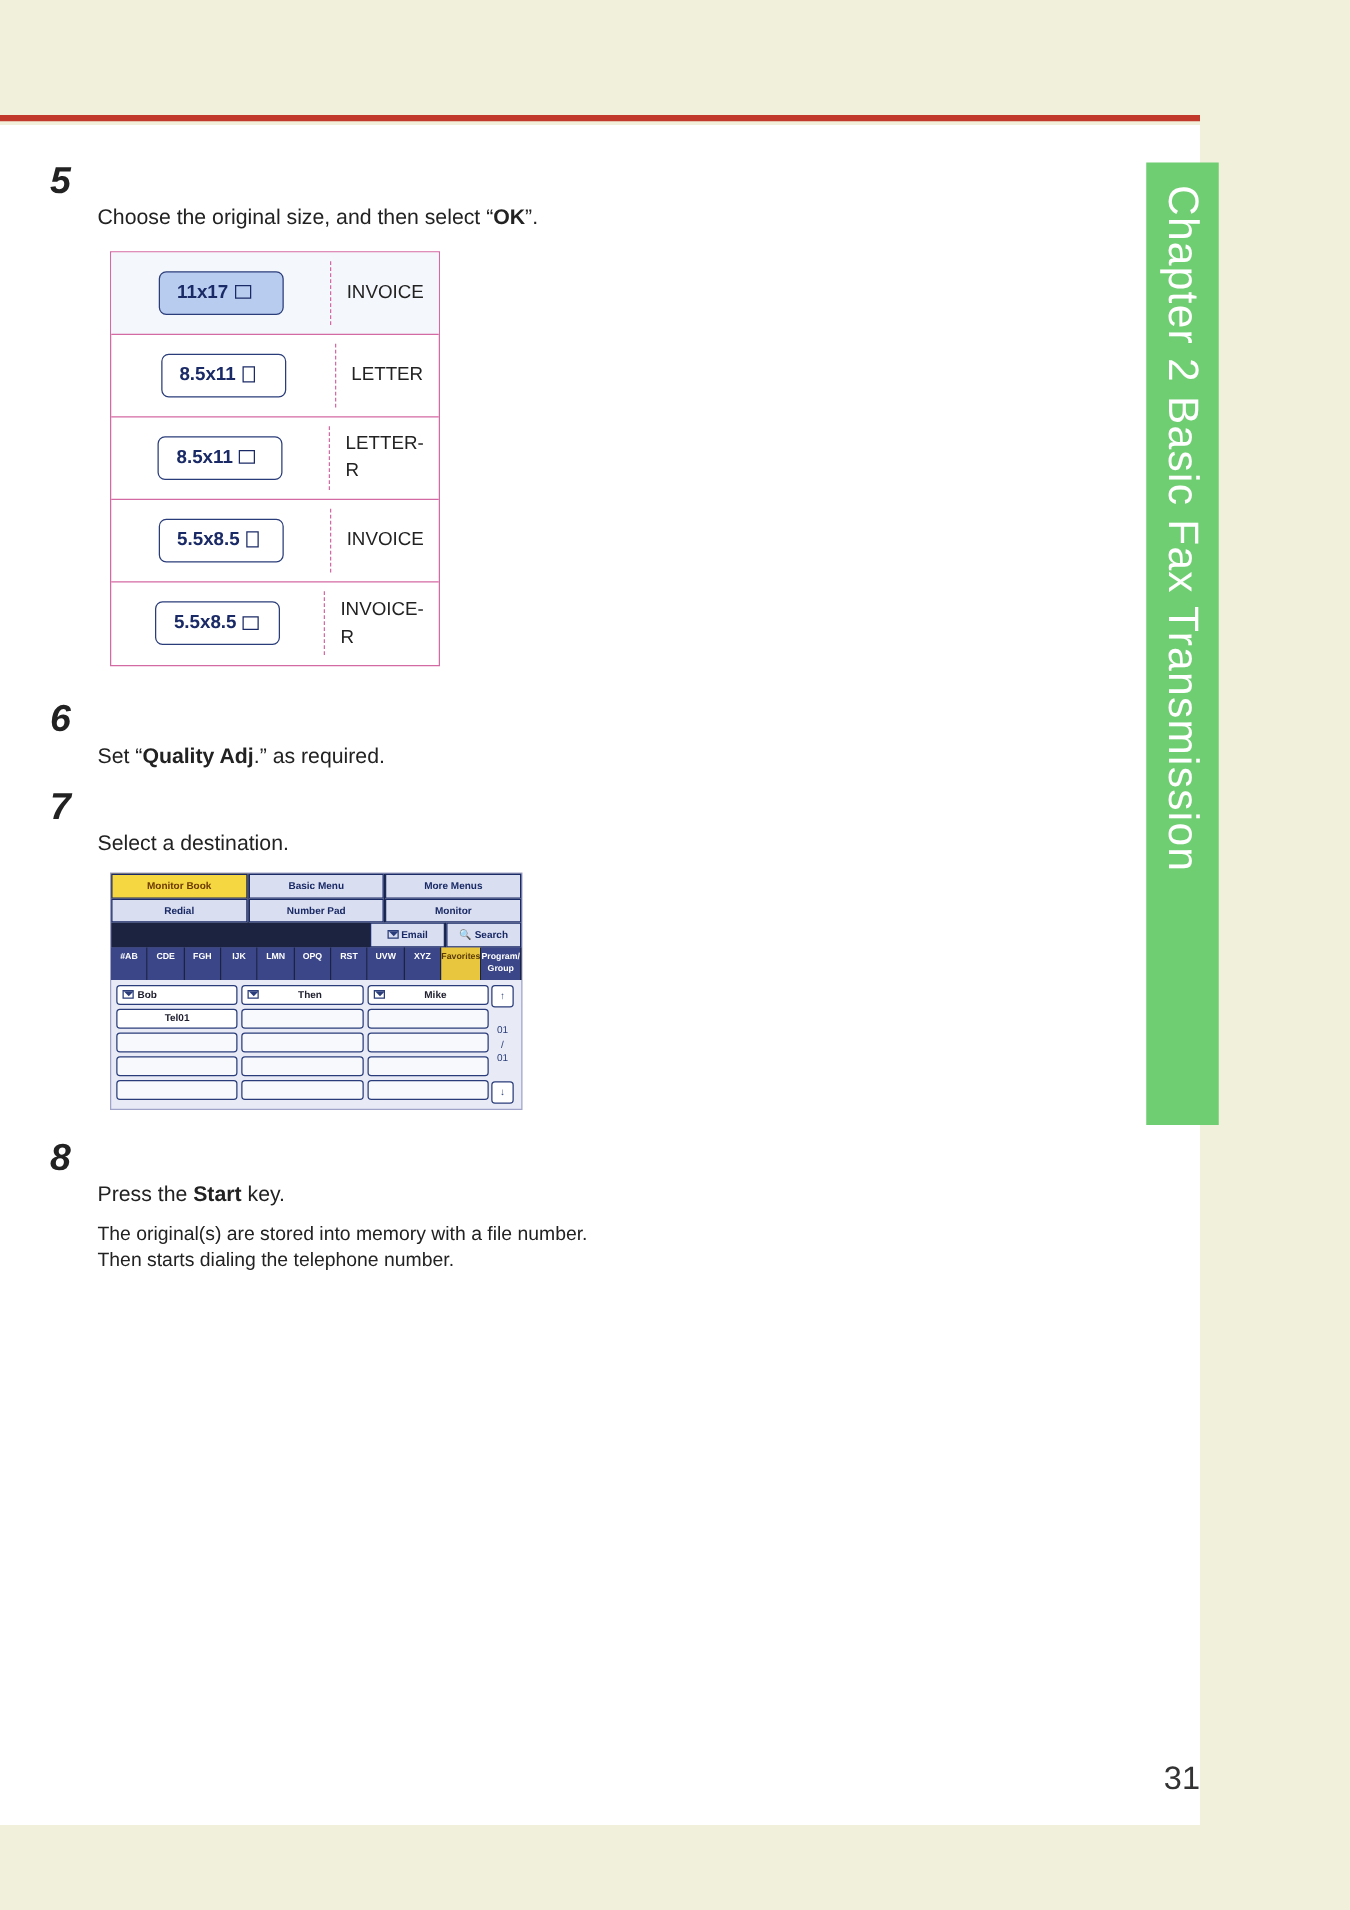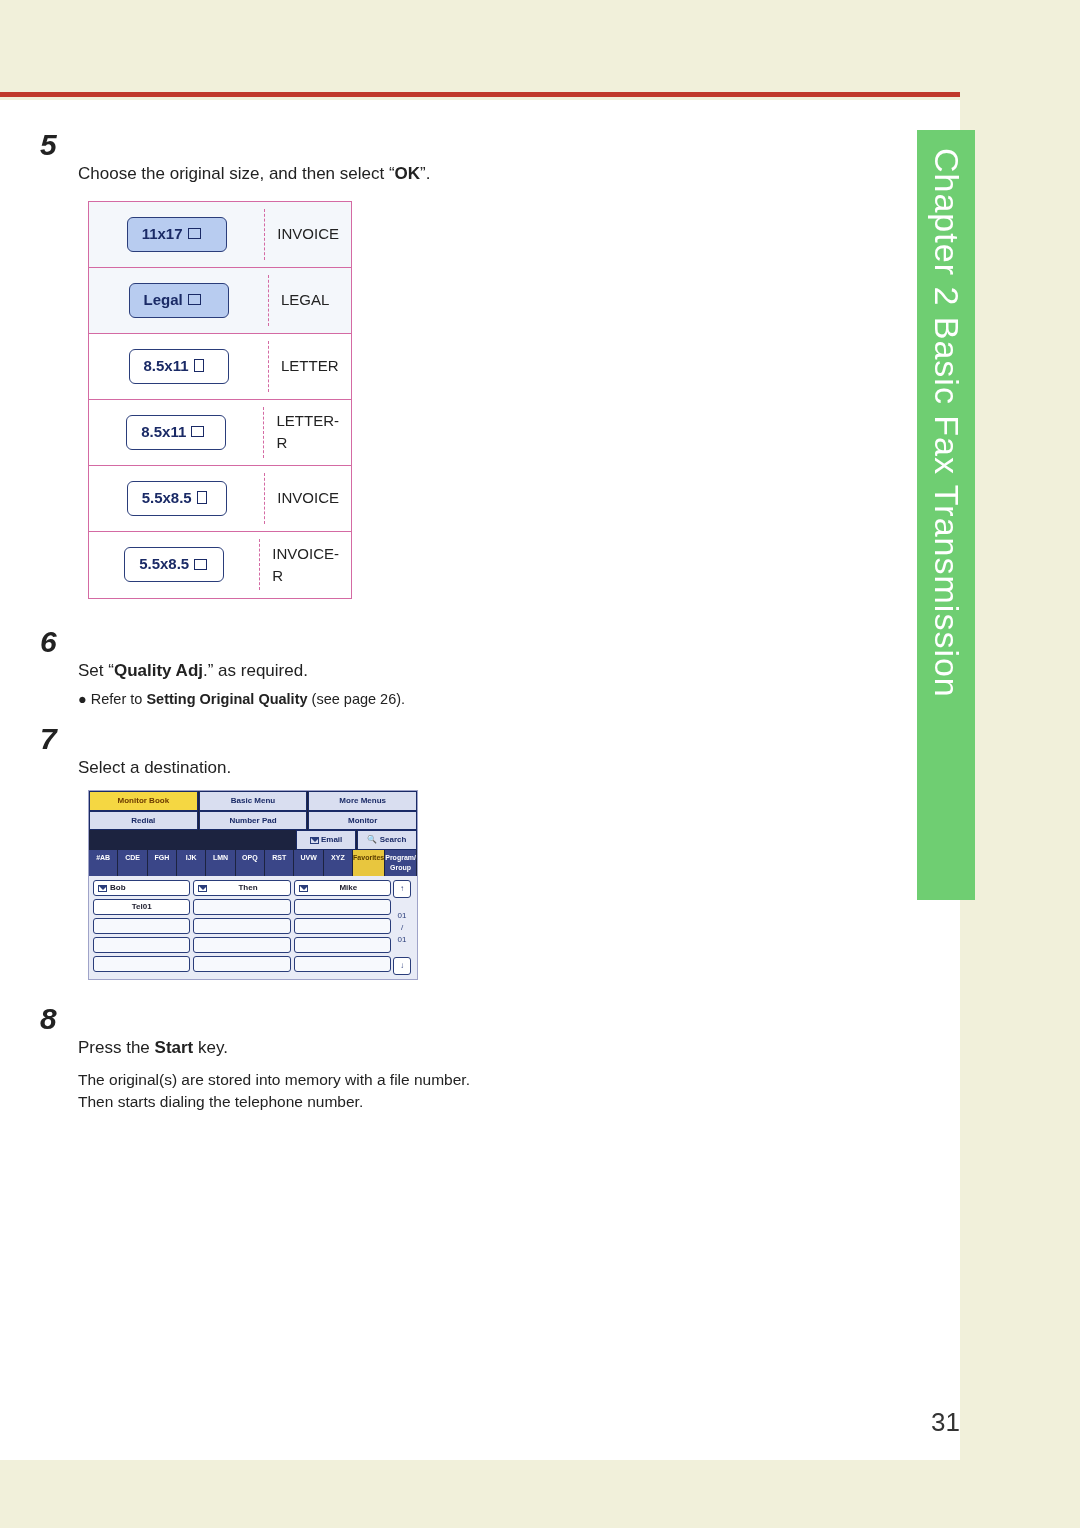--- a/index.html
+++ b/index.html
@@ -270,29 +270,20 @@
         <div class="size-table" id="size-table">
             <div class="size-row alt">
               <div class="size-cell-left">
                 <div class="size-btn filled">
                   <span>11x17</span>
                   <span class="paper-icon"></span>
                 </div>
               </div>
               <div class="size-cell-right">INVOICE</div>
             </div>
-            <div class="size-row alt">
-              <div class="size-cell-left">
-                <div class="size-btn filled">
-                  <span>Legal</span>
-                  <span class="paper-icon"></span>
-                </div>
-              </div>
-              <div class="size-cell-right">LEGAL</div>
-            </div>
             <div class="size-row">
               <div class="size-cell-left">
                 <div class="size-btn">
                   <span>8.5x11</span>
                   <span class="paper-icon portrait"></span>
                 </div>
               </div>
               <div class="size-cell-right">LETTER</div>
             </div>
             <div class="size-row">
@@ -323,23 +314,20 @@
               <div class="size-cell-right">INVOICE-R</div>
             </div>
           </div>
       </div>
     </div>
 
     <div class="step">
       <div class="step-num">6</div>
       <div class="step-body">
         <span>Set “</span><span class="bold">Quality Adj</span><span>.” as required.</span>
-        <div class="sub">
-          <span>● Refer to </span><span class="bold">Setting Original Quality</span><span> (see page 26).</span>
-        </div>
       </div>
     </div>
 
     <div class="step" style="margin-top:14px">
       <div class="step-num">7</div>
       <div class="step-body">
         <span>Select a destination.</span>
 
         
         <div class="dest-panel">

